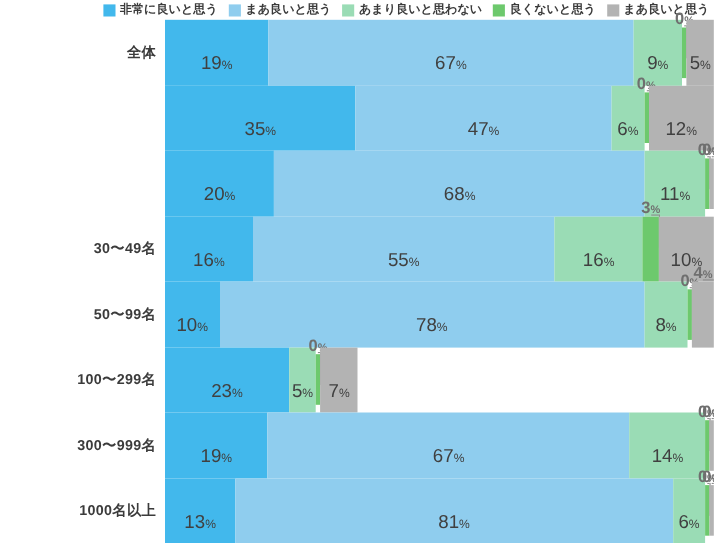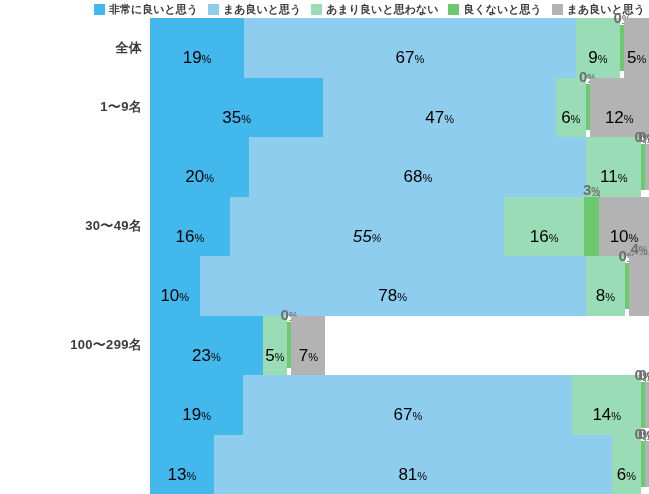--- a/index.html
+++ b/index.html
@@ -36,21 +36,21 @@
   .bar{
     position:absolute;left:150px;top:0;width:499px;height:100%;
     display:flex;
   }
   .seg{
     position:relative;height:100%;
     display:flex;align-items:center;justify-content:center;
     box-sizing:border-box;overflow:visible;
   }
   .seg-val{
-    font-size:17px;color:#000000;white-space:nowrap;line-height:1;margin-top:20px;
+    font-size:17px;color:#404040;white-space:nowrap;line-height:1;margin-top:20px;
   }
   .seg-val .pct{font-size:11px;}
 
   
   .seg.raised{
     align-self:center;height:78%;
   }
 
   
   .callout{
@@ -115,21 +115,20 @@
             </div>
             <div class="leader" style="left: 100%; top: -2px; height: 30px;"></div>
             <div class="leader" style="left: 50%; top: -2px; width: 50%; height: 1px;"></div>
           </div>
           <div class="seg" style="flex: 0 0 4.96032%; background: rgb(179, 179, 179);">
             <span class="seg-val">5<span class="pct">%</span></span>
           </div>
         </div>
       </div>
       <div class="row">
-        <div class="row-label">1〜9名</div>
         <div class="bar">
           <div class="seg" style="flex: 0 0 34.7222%; background: rgb(66, 184, 236);">
             <span class="seg-val">35<span class="pct">%</span></span>
           </div>
           <div class="seg" style="flex: 0 0 46.627%; background: rgb(143, 205, 238);">
             <span class="seg-val">47<span class="pct">%</span></span>
           </div>
           <div class="seg" style="flex: 0 0 5.95238%; background: rgb(154, 220, 181);">
             <span class="seg-val">6<span class="pct">%</span></span>
           </div>
@@ -171,39 +170,40 @@
             <div class="leader" style="left: 50%; top: -2px; width: 50%; height: 1px;"></div>
           </div>
         </div>
       </div>
       <div class="row">
         <div class="row-label">30〜49名</div>
         <div class="bar">
           <div class="seg" style="flex: 0 0 16%; background: rgb(66, 184, 236);">
             <span class="seg-val">16<span class="pct">%</span></span>
           </div>
-          <div class="seg" style="flex: 0 0 55%; background: rgb(143, 205, 238); font-style: italic;">
+          <div class="seg" style="flex: 0 0 55%; background: rgb(143, 205, 238);">
             <span class="seg-val">55<span class="pct">%</span></span>
           </div>
           <div class="seg" style="flex: 0 0 16%; background: rgb(154, 220, 181);">
             <span class="seg-val">16<span class="pct">%</span></span>
           </div>
           <div class="seg" style="flex: 0 0 3%; background: rgb(109, 201, 109);">
             <div class="callout" style="left: 50%;">
               <span class="callout-text">3<span class="pct">%</span></span>
             </div>
             <div class="leader" style="left: 100%; top: -2px; height: 30px;"></div>
             <div class="leader" style="left: 50%; top: -2px; width: 50%; height: 1px;"></div>
           </div>
           <div class="seg" style="flex: 0 0 10%; background: rgb(179, 179, 179);">
             <span class="seg-val">10<span class="pct">%</span></span>
           </div>
         </div>
       </div>
       <div class="row">
+        <div class="row-label">50〜99名</div>
         <div class="bar">
           <div class="seg" style="flex: 0 0 9.92063%; background: rgb(66, 184, 236);">
             <span class="seg-val">10<span class="pct">%</span></span>
           </div>
           <div class="seg" style="flex: 0 0 77.381%; background: rgb(143, 205, 238);">
             <span class="seg-val">78<span class="pct">%</span></span>
           </div>
           <div class="seg" style="flex: 0 0 7.93651%; background: rgb(154, 220, 181);">
             <span class="seg-val">8<span class="pct">%</span></span>
           </div>
@@ -238,20 +238,21 @@
             </div>
             <div class="leader" style="left: 100%; top: -2px; height: 30px;"></div>
             <div class="leader" style="left: 50%; top: -2px; width: 50%; height: 1px;"></div>
           </div>
           <div class="seg" style="flex: 0 0 6.87623%; background: rgb(179, 179, 179);">
             <span class="seg-val">7<span class="pct">%</span></span>
           </div>
         </div>
       </div>
       <div class="row">
+        <div class="row-label">300〜999名</div>
         <div class="bar">
           <div class="seg" style="flex: 0 0 18.7008%; background: rgb(66, 184, 236);">
             <span class="seg-val">19<span class="pct">%</span></span>
           </div>
           <div class="seg" style="flex: 0 0 65.9449%; background: rgb(143, 205, 238);">
             <span class="seg-val">67<span class="pct">%</span></span>
           </div>
           <div class="seg" style="flex: 0 0 13.7795%; background: rgb(154, 220, 181); justify-content: center;">
             <span class="seg-val">14<span class="pct">%</span></span>
           </div>
@@ -265,20 +266,21 @@
           <div class="seg raised" style="flex: 0 0 0.787402%; background: rgb(179, 179, 179);">
             <div class="callout" style="left: 50%;">
               <span class="callout-text">0<span class="pct">%</span></span>
             </div>
             <div class="leader" style="left: 100%; top: -2px; height: 30px;"></div>
             <div class="leader" style="left: 50%; top: -2px; width: 50%; height: 1px;"></div>
           </div>
         </div>
       </div>
       <div class="row">
+        <div class="row-label">1000名以上</div>
         <div class="bar">
           <div class="seg" style="flex: 0 0 12.7953%; background: rgb(66, 184, 236);">
             <span class="seg-val">13<span class="pct">%</span></span>
           </div>
           <div class="seg" style="flex: 0 0 79.7244%; background: rgb(143, 205, 238);">
             <span class="seg-val">81<span class="pct">%</span></span>
           </div>
           <div class="seg" style="flex: 0 0 5.90551%; background: rgb(154, 220, 181);">
             <span class="seg-val">6<span class="pct">%</span></span>
           </div>

